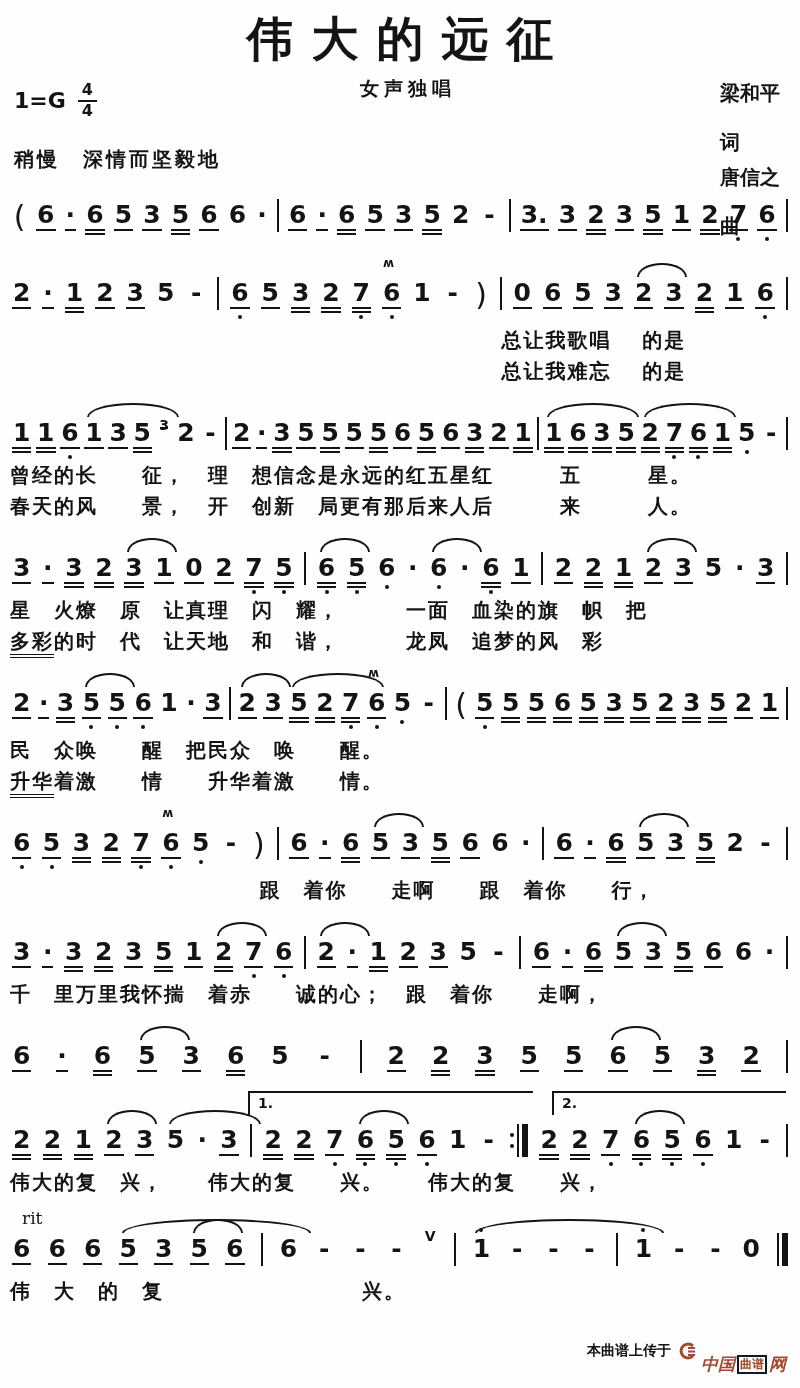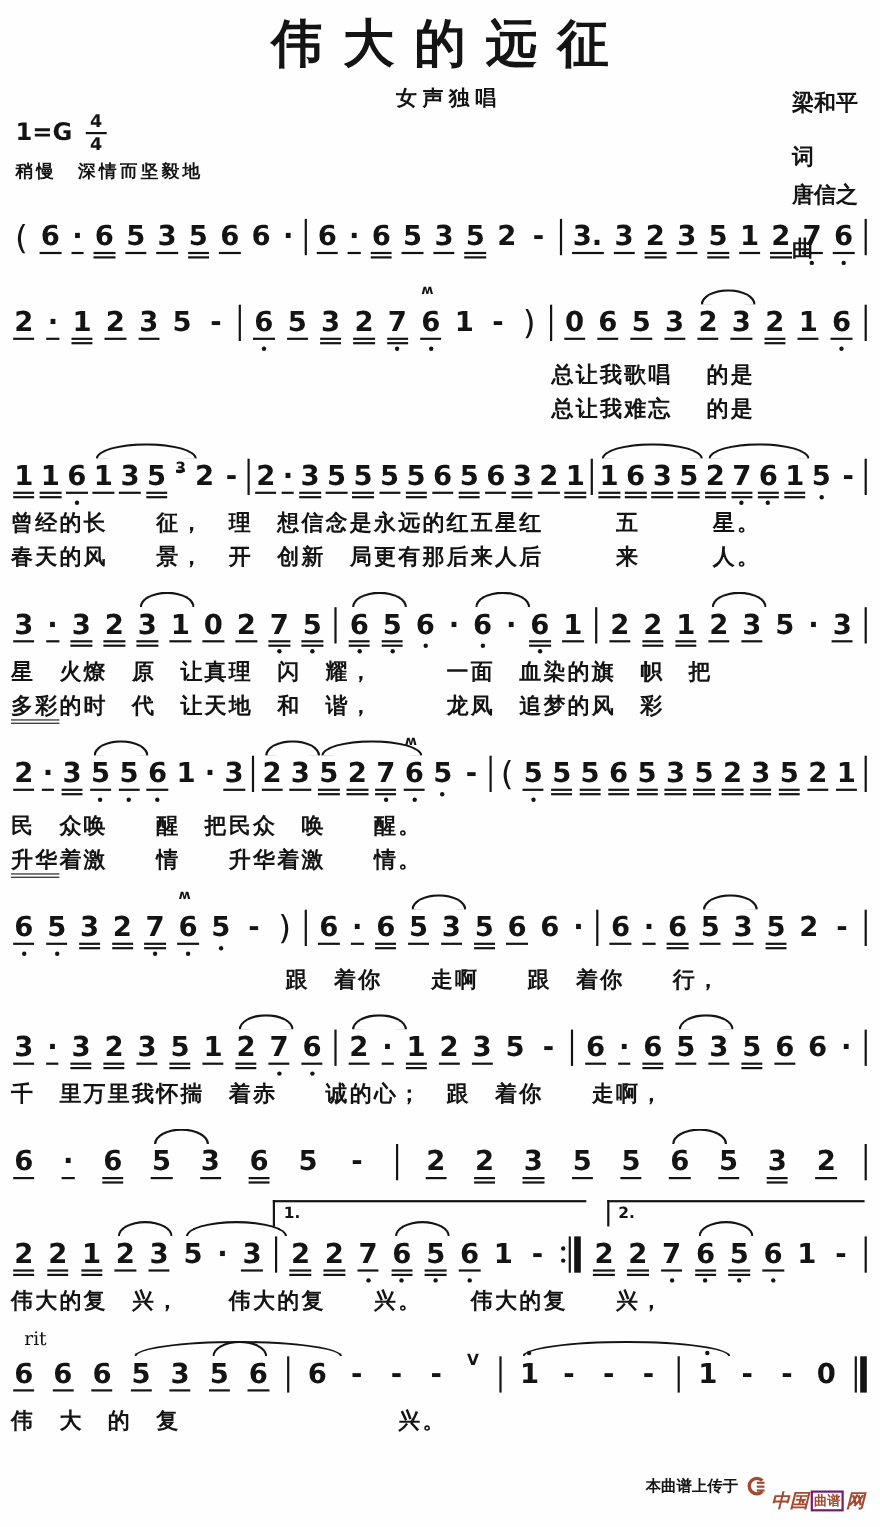--- a/index.html
+++ b/index.html
@@ -7,25 +7,25 @@
     width:800px;height:1388px;position:relative;overflow:hidden;
     background:#fefefe;color:#141414;
     font-family:"DejaVu Sans","Liberation Sans",sans-serif;
   }
   
   .header{position:relative;height:178px;}
   .title{text-align:center;padding-top:8px;font-size:47px;font-weight:900;letter-spacing:18px;text-indent:18px;}
   .subtitle{position:absolute;top:76px;left:16px;right:0;text-align:center;font-size:19px;font-weight:700;letter-spacing:5px;}
   .credits{position:absolute;top:76px;right:20px;font-size:20px;font-weight:800;line-height:1.75;text-align:left;}
   .credits .row{display:flex;gap:14px;flex-direction:column;}
-  .keyline{position:absolute;top:102px;left:14px;display:flex;align-items:center;gap:12px;font-size:22px;font-weight:700;}
+  .keyline{position:absolute;top:82px;left:14px;display:flex;align-items:center;gap:12px;font-size:22px;font-weight:700;}
   .frac{display:inline-flex;flex-direction:column;align-items:center;font-size:16px;font-weight:800;line-height:1.05;}
   .frac .top{border-bottom:2px solid #141414;padding:0 4px 1px;}
   .frac .bot{padding-top:1px;}
-  .tempo{position:absolute;top:146px;left:14px;font-size:16px;font-weight:700;letter-spacing:3px;}
+  .tempo{position:absolute;top:146px;left:14px;font-size:20px;font-weight:700;letter-spacing:3px;}
   
   #score{padding:4px 10px 0;}
   .system{position:relative;margin-bottom:13px;}
   .sys9{margin-top:24px;}
   .sys10{margin-top:18px;}
   .notes-row{display:flex;justify-content:space-between;align-items:flex-start;padding:0 2px;}
   .tok{position:relative;display:inline-block;padding:20px 1px 15px;font-size:25px;line-height:1;font-weight:700;}
   .tok .num{display:inline-block;min-width:13px;text-align:center;}
   .tok i{position:absolute;display:block;font-style:normal;}
   .u{left:0;right:0;height:2px;background:#141414;}
@@ -56,21 +56,21 @@
   .voltas{position:absolute;top:-16px;left:0;right:0;height:26px;}
   .volta{position:absolute;top:0;height:24px;border-top:2px solid #141414;border-left:2px solid #141414;font-size:14px;font-weight:700;padding:2px 0 0 8px;box-sizing:border-box;}
   .v1{left:30.5%;width:36.5%;}
   .v2{left:69.5%;width:30%;}
   .tmark{position:absolute;top:-8px;left:12px;font-size:17px;font-weight:500;font-family:"DejaVu Serif","Liberation Serif",serif;}
   
   .footer{position:absolute;right:14px;bottom:12px;display:flex;align-items:center;gap:8px;}
   .uptext{font-size:14px;font-weight:700;color:#141414;}
   .logo{display:inline-flex;align-items:center;gap:4px;color:#a2492f;}
   .sitename{font-size:17px;font-weight:900;color:#a2492f;display:inline-flex;align-items:center;font-style:italic;margin-top:27px;}
-  .boxed{border:2px solid #701a75;font-size:12px;padding:0 1px;margin:0 2px;line-height:1.3;font-style:normal;display:inline-block;}
+  .boxed{border:2px solid #0f172a;font-size:12px;padding:0 1px;margin:0 2px;line-height:1.3;font-style:normal;display:inline-block;}
 </style>
 </head>
 <body>
 
 <div class="header">
   <div class="title">伟大的远征</div>
   <div class="subtitle">女声独唱</div>
   <div class="credits">
     <div class="row">
       <span>梁和平</span>

